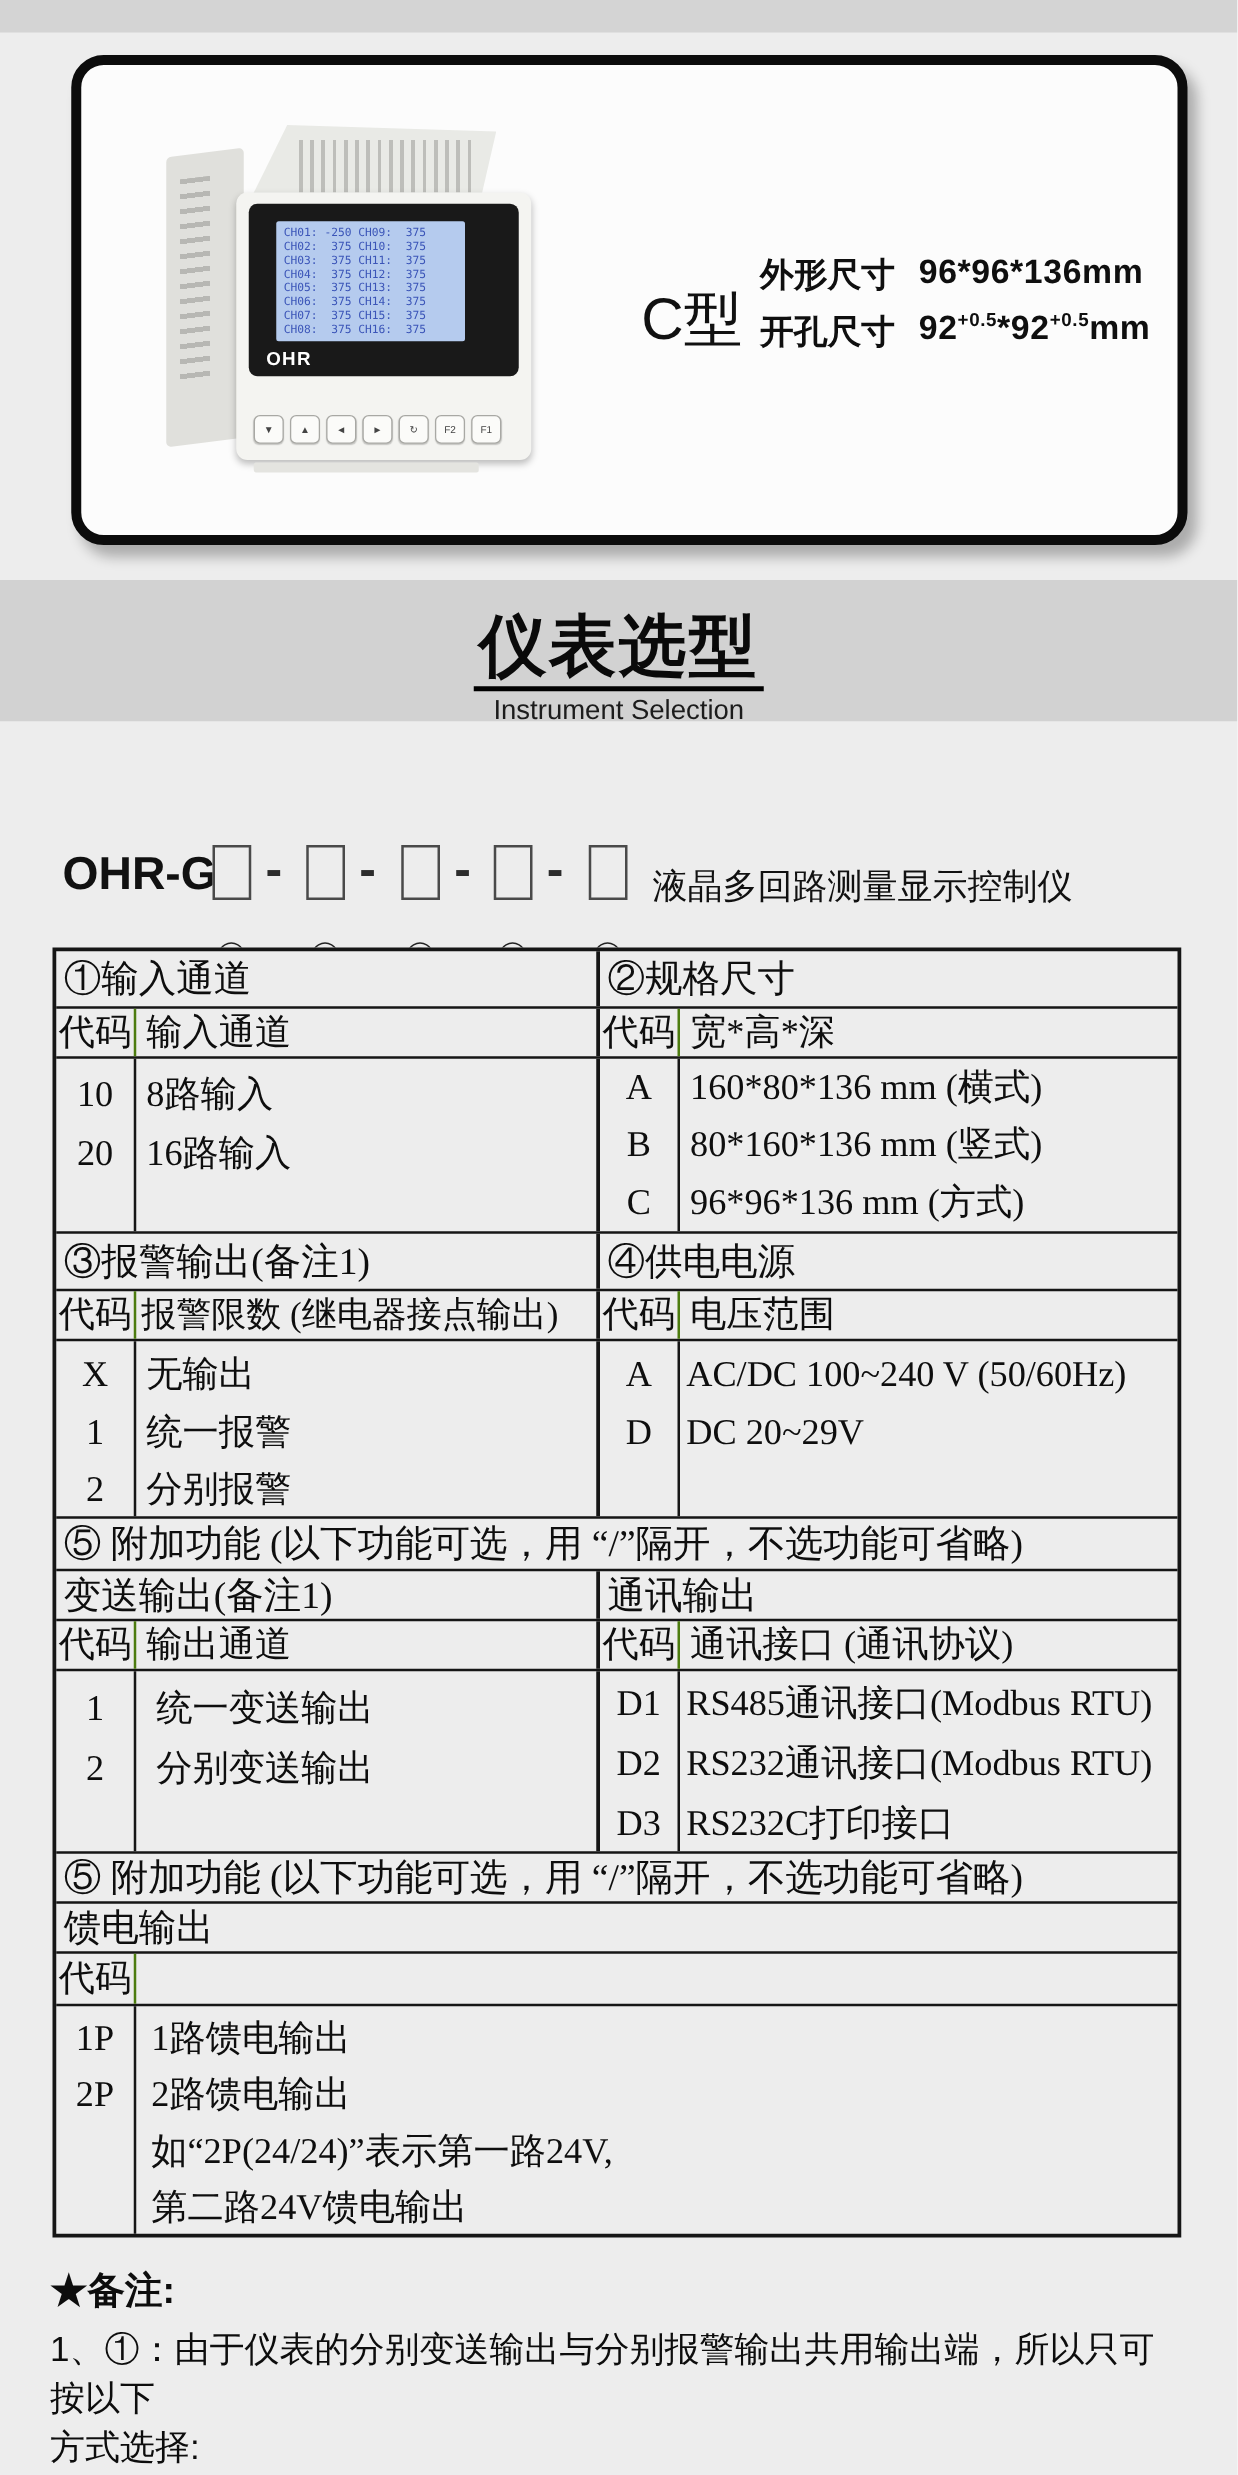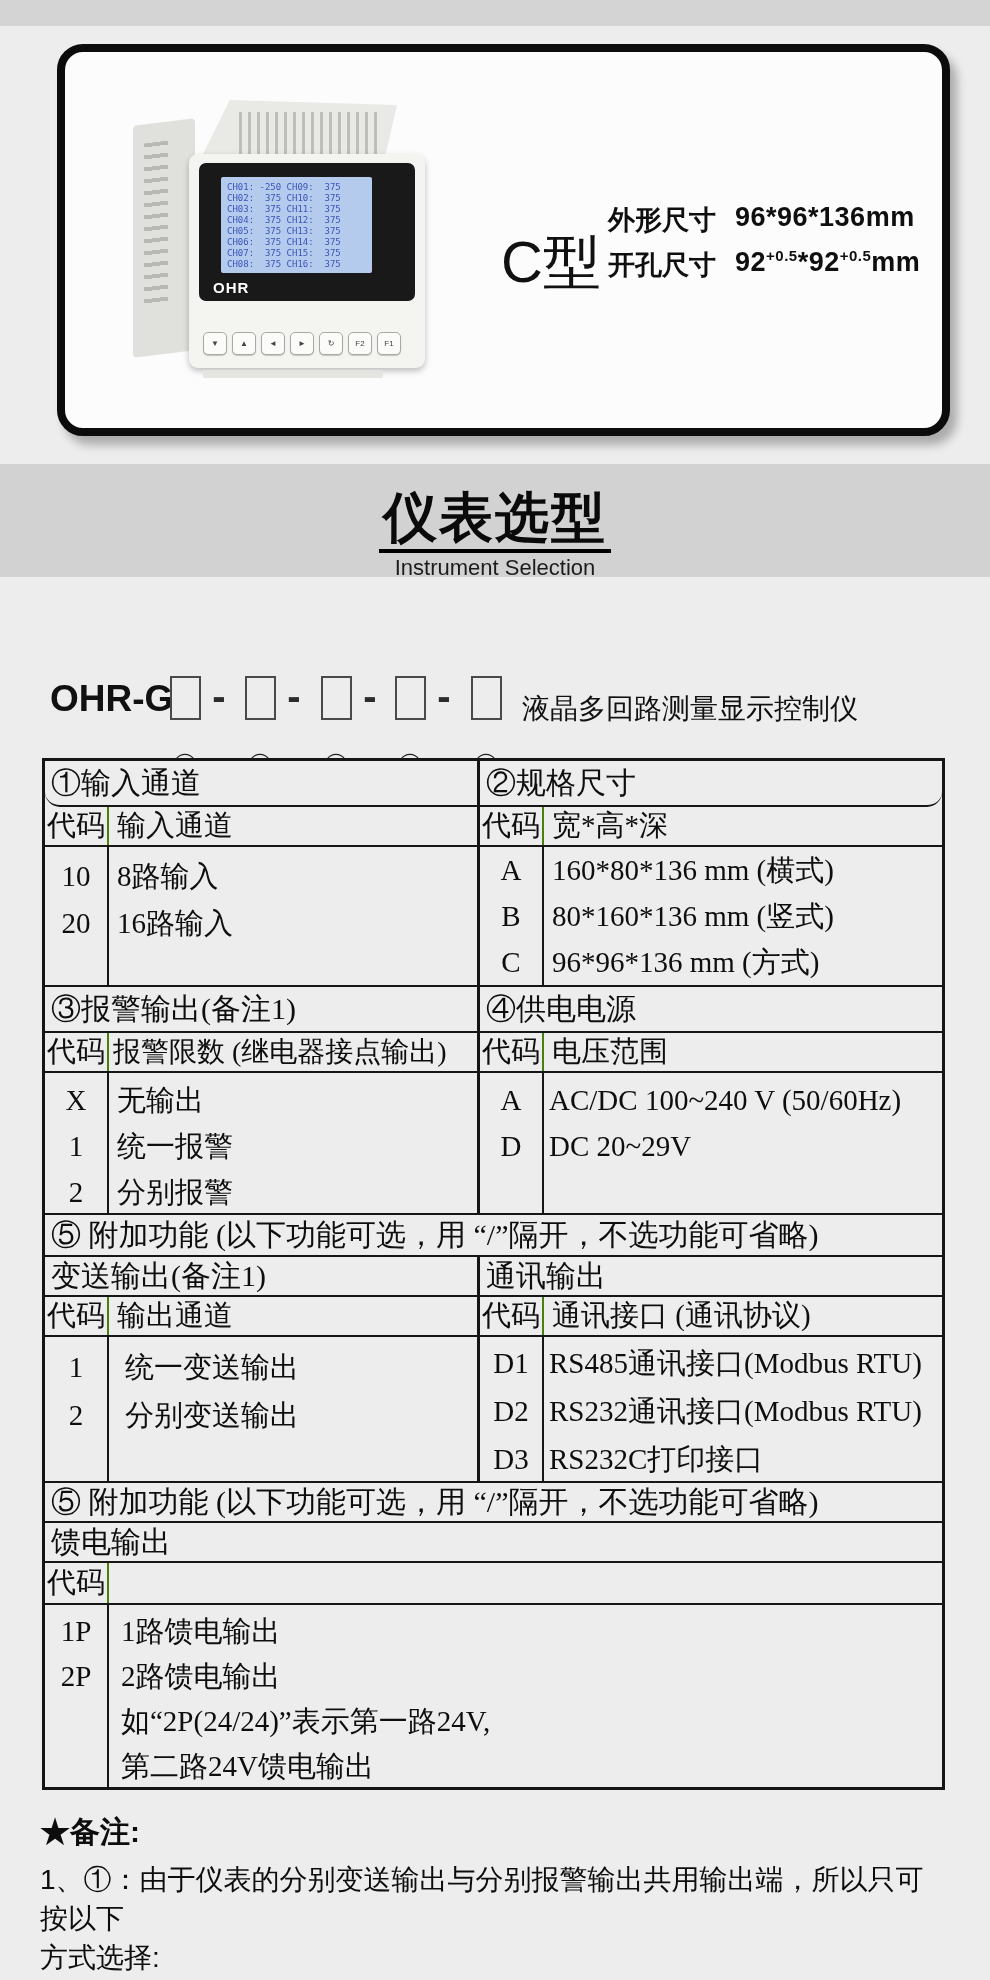--- a/index.html
+++ b/index.html
@@ -32,21 +32,21 @@
        color:#3b55b8;white-space:pre;letter-spacing:0;}
   .ohr-logo{position:absolute;left:14px;bottom:5px;color:#fff;font-size:15px;font-weight:bold;
        letter-spacing:1px;font-family:"Liberation Sans",sans-serif;}
   .btnrow{position:absolute;left:14px;bottom:13px;display:flex;gap:5px;}
   .dev-btn{width:22px;height:21px;background:#fbfbf9;border:1px solid #a8a8a4;border-radius:5px;
        font-size:8px;color:#444;display:flex;align-items:center;justify-content:center;
        box-shadow:0 1px 1px rgba(0,0,0,.2);}
   .dev-foot{position:absolute;left:70px;bottom:-6px;width:180px;height:8px;background:#e4e4e0;border-radius:2px;}
 
   
-  .type-label{position:absolute;left:436px;top:172px;font-size:58px;color:#111;font-weight:500;}
+  .type-label{position:absolute;left:448px;top:172px;font-size:47px;color:#111;font-weight:500;}
   .dim-row{position:absolute;left:543px;width:330px;height:34px;color:#0f0f0f;}
   .dim-row .lbl{position:absolute;left:0;top:0;font-size:27px;font-weight:bold;}
   .dim-row .val{position:absolute;left:127px;top:0;font-size:27px;font-weight:bold;letter-spacing:.5px;}
   .dim-row sup{font-size:15px;font-weight:bold;}
   .dim1{top:150px;}
   .dim2{top:195px;}
 
   
   .banner{position:absolute;left:0;top:464px;width:990px;height:113px;background:#d2d2d2;text-align:center;}
   .banner-title{display:inline-block;margin-top:24px;font-size:54px;font-weight:600;color:#0a0a0a;
@@ -164,21 +164,21 @@
     <span class="mc-desc">液晶多回路测量显示控制仪</span>
     <span class="mc-digit" style="left:169px;">①</span>
     <span class="mc-digit" style="left:244px;">②</span>
     <span class="mc-digit" style="left:320px;">③</span>
     <span class="mc-digit" style="left:394px;">④</span>
     <span class="mc-digit" style="left:470px;">⑤</span>
   </div>
 
   <div class="tbl">
 
-    <div class="trow" style="height:46px;border-radius:15px;">
+    <div class="trow" style="height:46px;">
       <div class="half-l sec-title">①输入通道</div>
       <div class="half-r sec-title">②规格尺寸</div>
     </div>
 
     <div class="trow" style="height:40px;">
       <div class="half-l hdr-flex">
         <div class="code-cell">代码</div>
         <div class="desc-cell">输入通道</div>
       </div>
       <div class="half-r hdr-flex">

